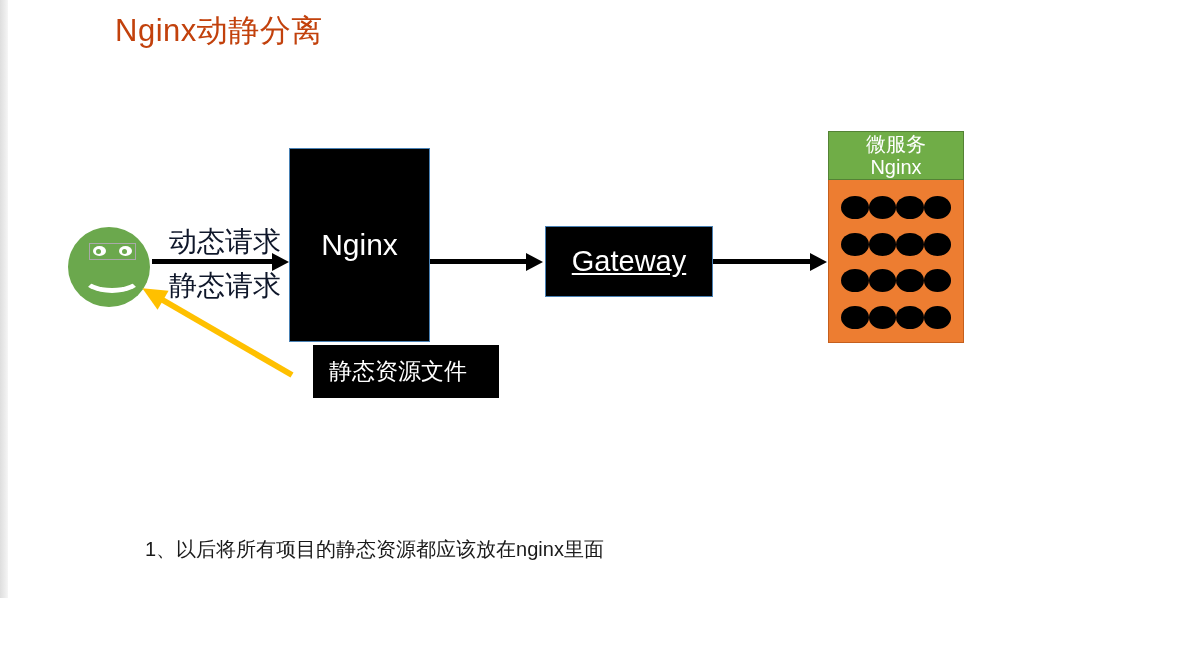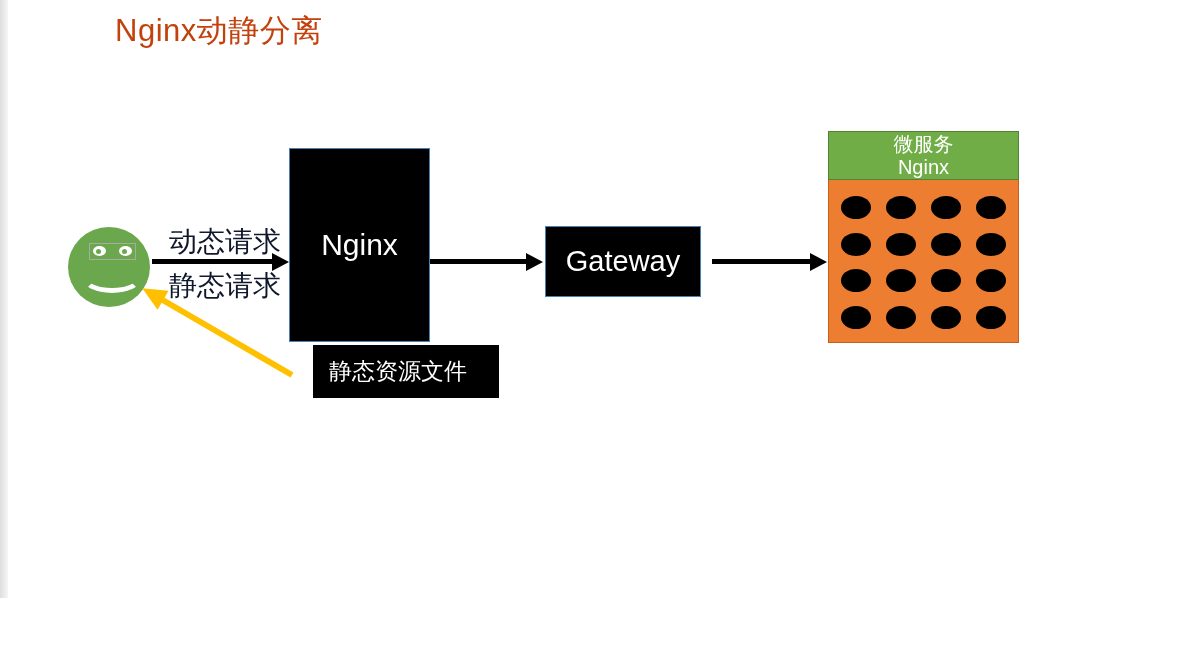--- a/index.html
+++ b/index.html
@@ -59,29 +59,29 @@
   .req-label{position:absolute;font-size:28px;color:#0f172a;white-space:nowrap;}
   .req-label.dynamic{left:169px;top:223px;}
   .req-label.static{left:169px;top:267px;}
   
   .blue-box{
     position:absolute;background:#000000;border:1px solid #4981b4;
     display:flex;align-items:center;justify-content:center;
     color:#ffffff;box-sizing:border-box;
   }
   .nginx-box{left:289px;top:148px;width:141px;height:194px;font-size:30px;}
-  .gateway-box{left:545px;top:226px;width:156px;height:71px;font-size:29px;}
+  .gateway-box{left:545px;top:226px;width:168px;height:71px;font-size:29px;text-decoration:underline;}
   
   .static-box{
     position:absolute;left:289px;top:345px;width:186px;height:53px;background:#000000;
     display:flex;align-items:center;color:#ffffff;font-size:23px;
     padding-left:16px;box-sizing:border-box;white-space:nowrap;margin-left:24px;
   }
   
-  .ms-group{position:absolute;left:828px;top:131px;width:191px;}
+  .ms-group{position:absolute;left:828px;top:131px;width:136px;}
   .ms-header{
     height:49px;background:#70ad47;border:1px solid #548235;box-sizing:border-box;
     display:flex;flex-direction:column;align-items:center;justify-content:center;
     color:#ffffff;font-size:20px;line-height:23px;
   }
   .ms-body{
     height:163px;background:#ed7d31;border:1px solid #c55f1d;border-top:none;box-sizing:border-box;
     padding:16px 12px 13px 12px;
     display:flex;flex-direction:column;justify-content:space-between;
   }
@@ -157,13 +157,14 @@
       <div class="dot-row">
         <span class="dot"></span>
         <span class="dot"></span>
         <span class="dot"></span>
         <span class="dot"></span>
       </div>
     </div>
 </div>
 
 <div class="notes">
+  <div>1、以后将所有项目的静态资源都应该放在nginx里面</div>
 </div>
 
 </body></html>

